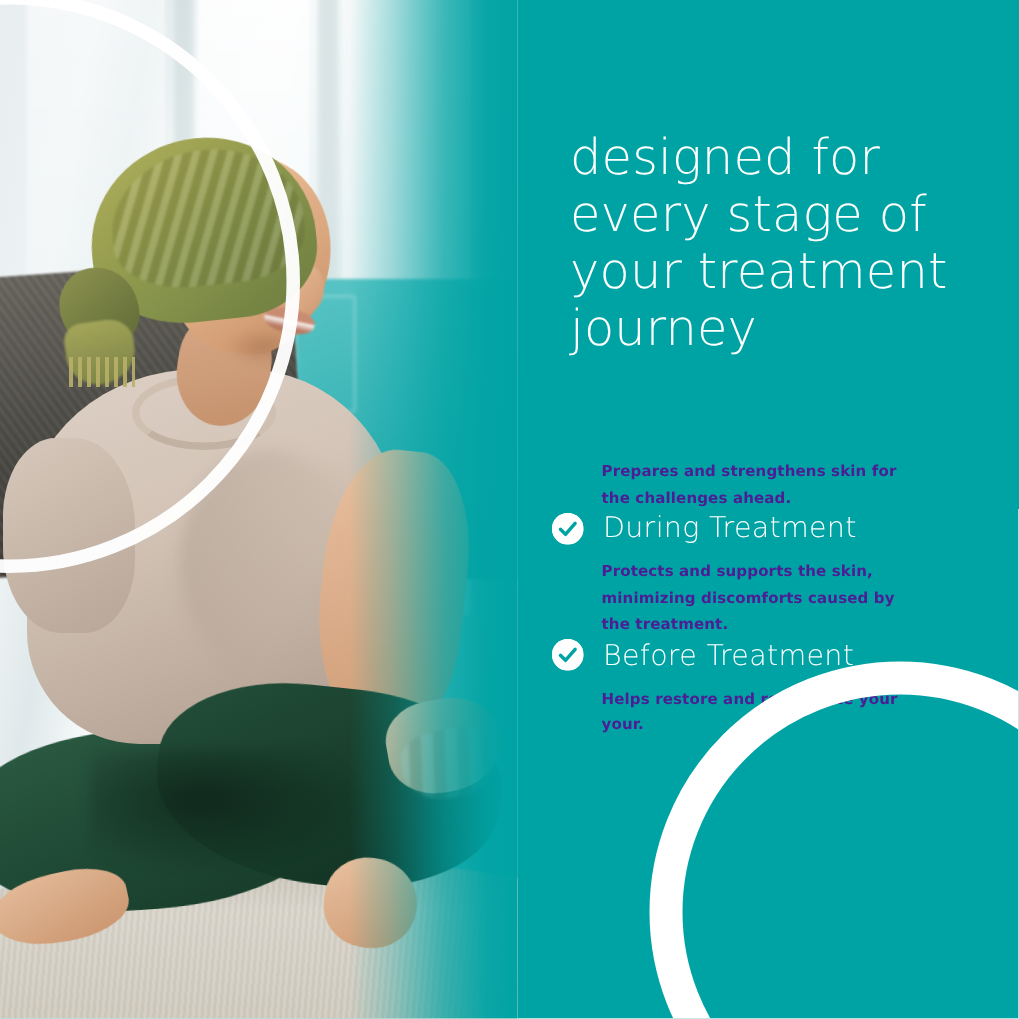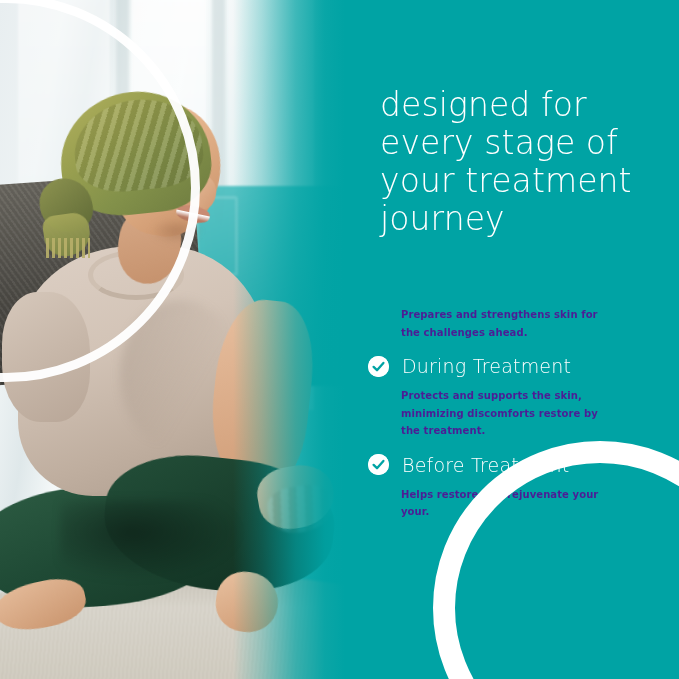--- a/index.html
+++ b/index.html
@@ -434,21 +434,21 @@
     letter-spacing: .1px;
   }
 
   .bullets {
     position: absolute;
     top: 296px;
     left: 0;
     width: 300px;
   }
   .bullet { position: relative; }
-  .bullet + .bullet { margin-top: 14px; }
+  .bullet + .bullet { }
 
   .bullet-head {
     display: flex;
     align-items: center;
     gap: 13px;
   }
   .check-badge {
     flex: 0 0 auto;
     width: 21px;
     height: 21px;
@@ -556,21 +556,21 @@
       <div class="bullet">
         <div class="bullet-head">
           <span class="check-badge">
             <svg width="21" height="21" viewBox="0 0 21 21" aria-hidden="true">
               <circle cx="10.5" cy="10.5" r="10.5" fill="#ffffff"></circle>
               <path d="M5.6 10.9 L9.0 14.2 L15.4 6.9" fill="none" stroke="#00a3a4" stroke-width="2.3" stroke-linecap="round" stroke-linejoin="round"></path>
             </svg>
           </span>
           <span class="bullet-title">During Treatment</span>
         </div>
-        <p class="bullet-body">Protects and supports the skin, minimizing discomforts restore by the treatment.</p>
+        <p class="bullet-body">Protects and supports the skin, minimizing discomforts caused by the treatment.</p>
       </div>
 
       <div class="bullet">
         <div class="bullet-head">
           <span class="check-badge">
             <svg width="21" height="21" viewBox="0 0 21 21" aria-hidden="true">
               <circle cx="10.5" cy="10.5" r="10.5" fill="#ffffff"></circle>
               <path d="M5.6 10.9 L9.0 14.2 L15.4 6.9" fill="none" stroke="#00a3a4" stroke-width="2.3" stroke-linecap="round" stroke-linejoin="round"></path>
             </svg>
           </span>

